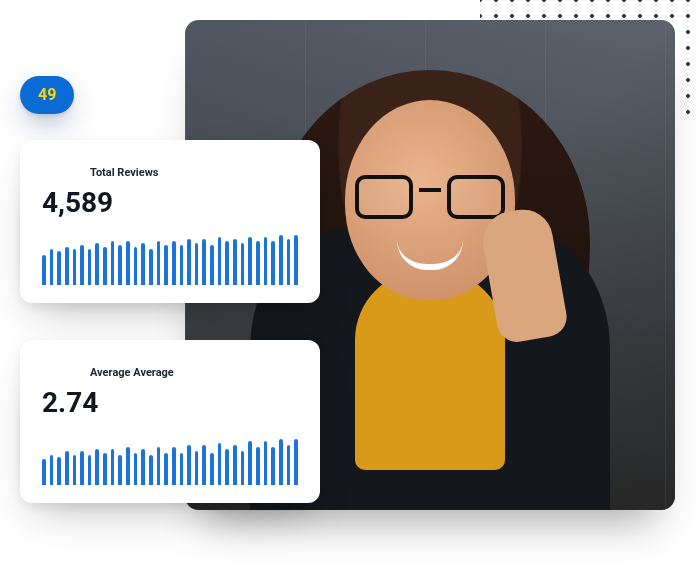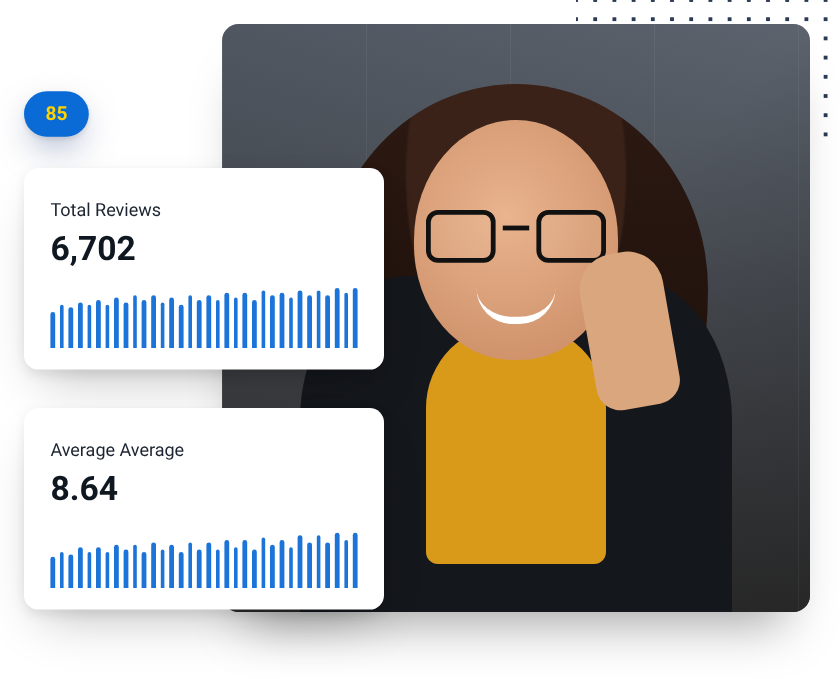--- a/index.html
+++ b/index.html
@@ -124,23 +124,24 @@
     width: 300px;
     padding: 26px 22px 18px 22px;
     background: #fff;
     border-radius: 12px;
     box-shadow: 0 20px 40px -14px rgba(0,0,0,.25), 0 4px 10px rgba(0,0,0,.08);
   }
   .card.first { top: 140px; }
   .card.second { top: 340px; }
   .card-label {
     color: #1b2430;
-    font-size: 15px;
-    font-weight: 400;
+    font-size: 11px;
+    font-weight: 700;
     margin-bottom: 10px;
+    margin-left: 48px;
   }
   .card-value {
     color: #0f1720;
     font-size: 28px;
     font-weight: 700;
     line-height: 1;
     margin-bottom: 16px;
   }
   .bars {
     display: flex;
@@ -170,26 +171,26 @@
     <div class="glasses">
       <div class="lens"></div>
         <div class="bridge"></div>
         <div class="lens"></div>
     </div>
     <div class="smile"></div>
     <div class="phone-hand"></div>
   </div>
 
   <div class="pill">
-    <span class="score">85</span>
+    <span class="score">49</span>
   </div>
 
   <div class="card first">
     <div class="card-label">Total Reviews</div>
-    <div class="card-value">6,702</div>
+    <div class="card-value">4,589</div>
     <div class="bars" id="bars-0">
         <div class="bar" style="height: 57.6923%;"></div>
         <div class="bar" style="height: 69.2308%;"></div>
         <div class="bar" style="height: 65.3846%;"></div>
         <div class="bar" style="height: 73.0769%;"></div>
         <div class="bar" style="height: 69.2308%;"></div>
         <div class="bar" style="height: 76.9231%;"></div>
         <div class="bar" style="height: 69.2308%;"></div>
         <div class="bar" style="height: 80.7692%;"></div>
         <div class="bar" style="height: 73.0769%;"></div>
@@ -216,21 +217,21 @@
         <div class="bar" style="height: 92.3077%;"></div>
         <div class="bar" style="height: 84.6154%;"></div>
         <div class="bar" style="height: 96.1538%;"></div>
         <div class="bar" style="height: 88.4615%;"></div>
         <div class="bar" style="height: 96.1538%;"></div>
       </div>
   </div>
 
   <div class="card second">
     <div class="card-label">Average Average</div>
-    <div class="card-value">8.64</div>
+    <div class="card-value">2.74</div>
     <div class="bars" id="bars-1">
         <div class="bar" style="height: 50%;"></div>
         <div class="bar" style="height: 57.6923%;"></div>
         <div class="bar" style="height: 53.8462%;"></div>
         <div class="bar" style="height: 65.3846%;"></div>
         <div class="bar" style="height: 57.6923%;"></div>
         <div class="bar" style="height: 65.3846%;"></div>
         <div class="bar" style="height: 57.6923%;"></div>
         <div class="bar" style="height: 69.2308%;"></div>
         <div class="bar" style="height: 61.5385%;"></div>

